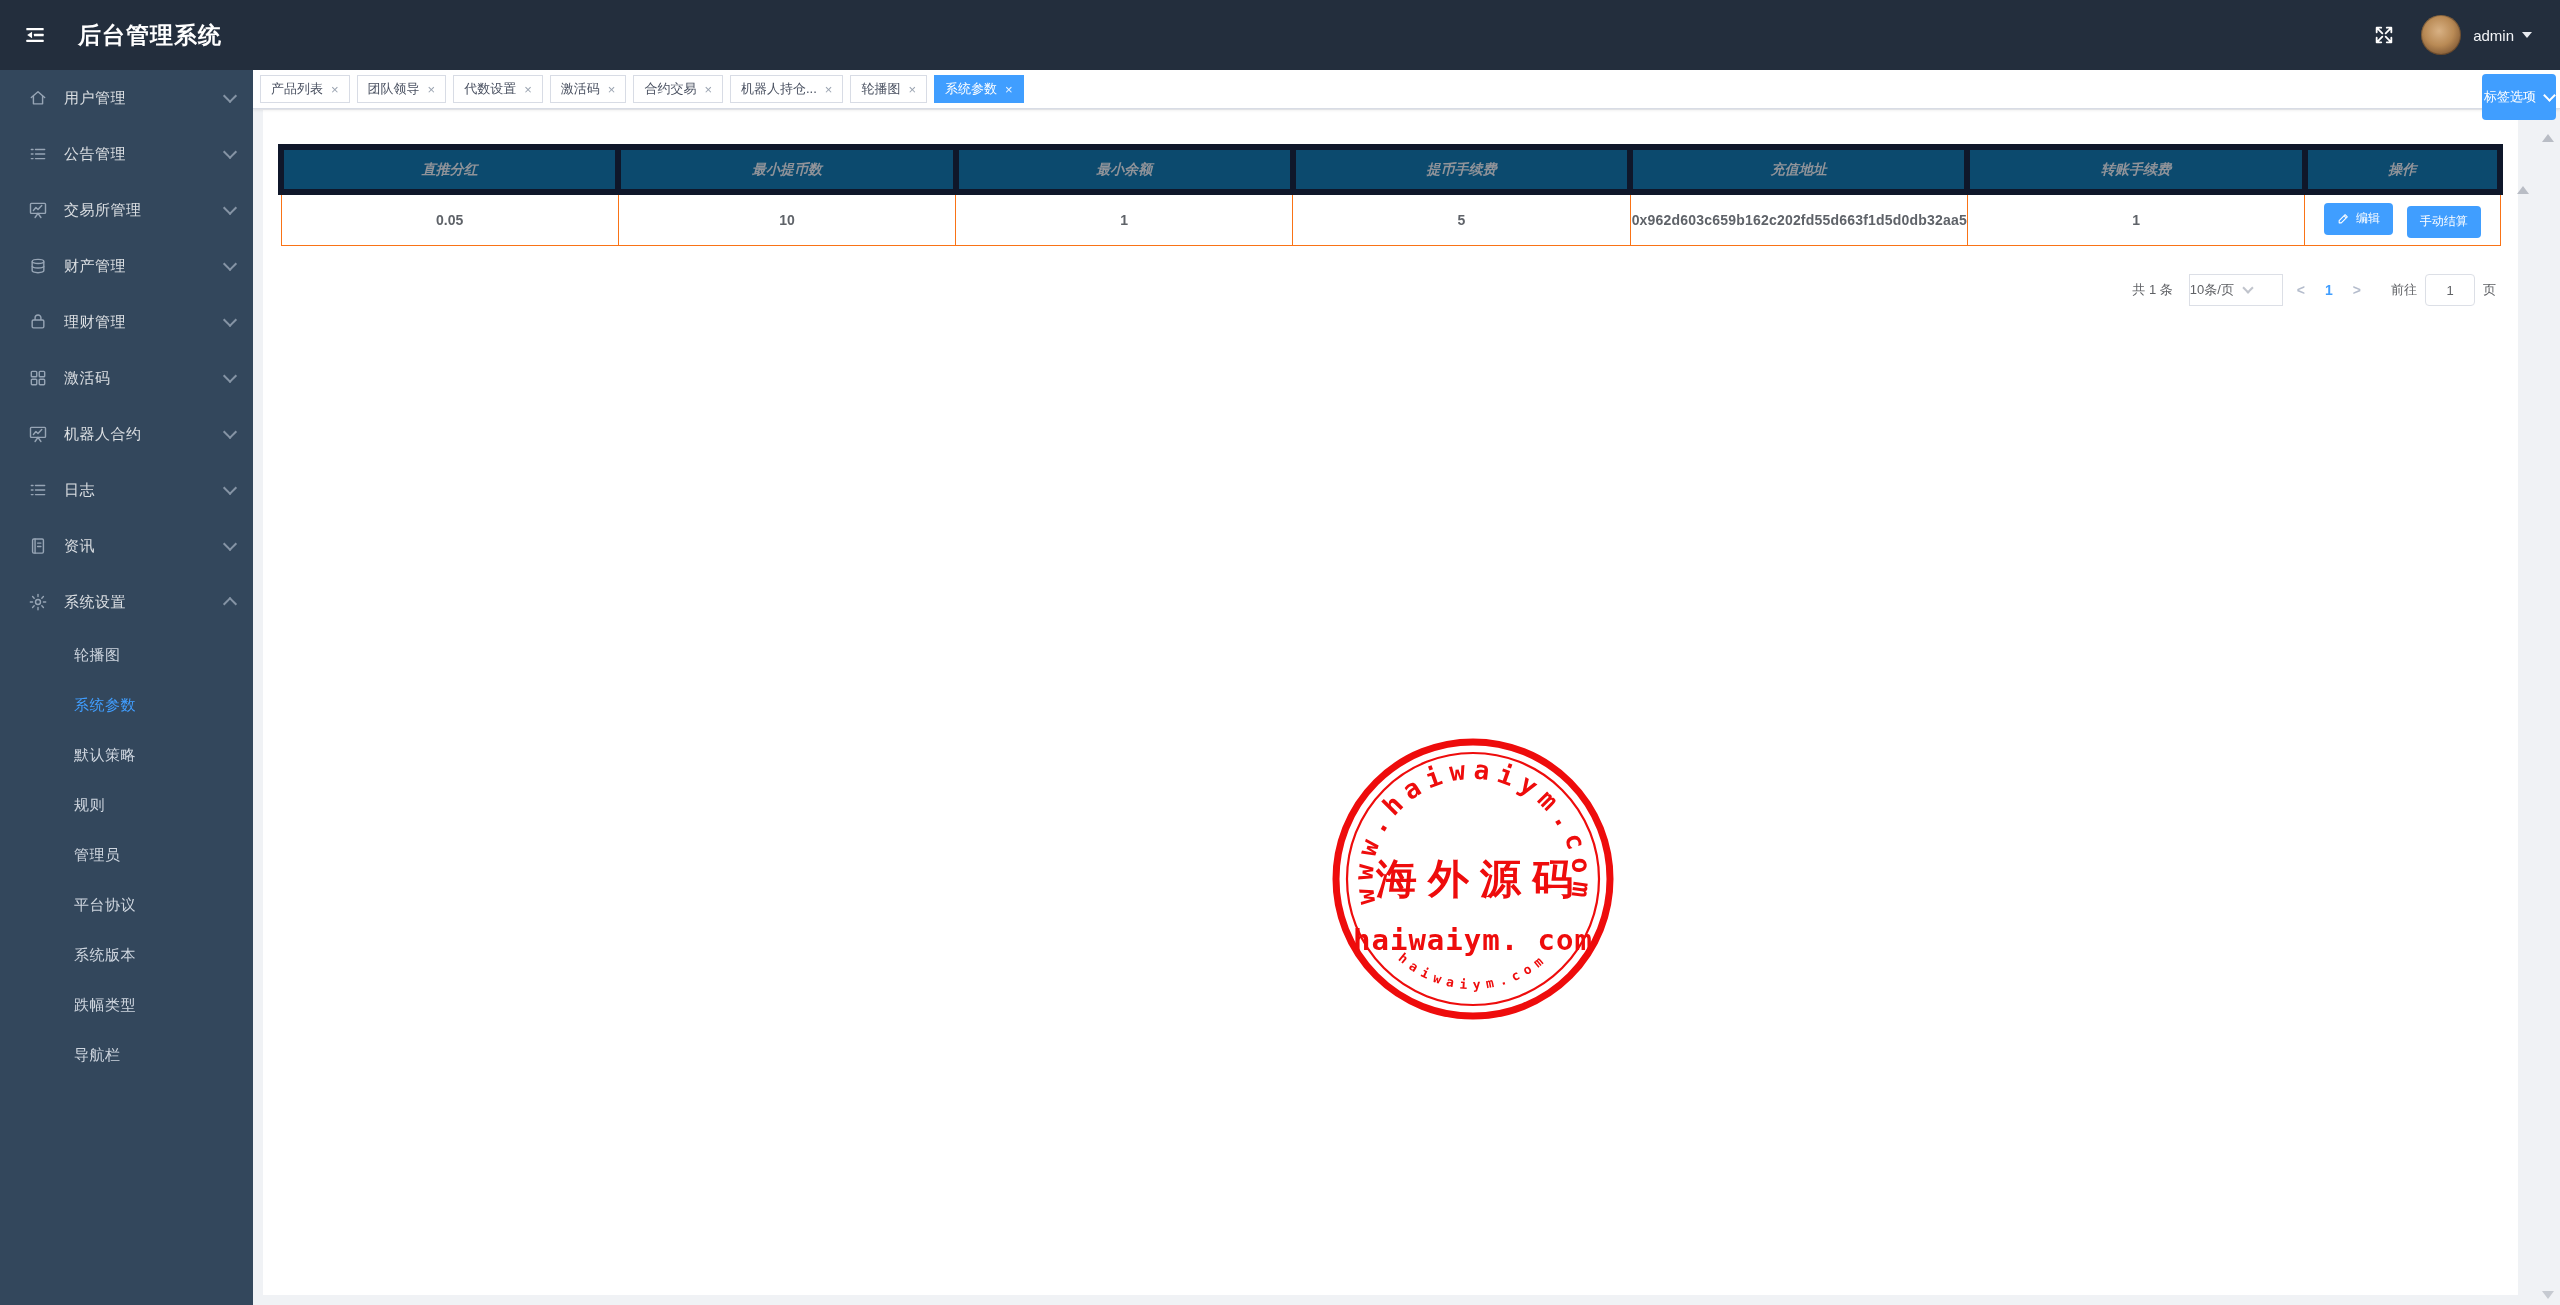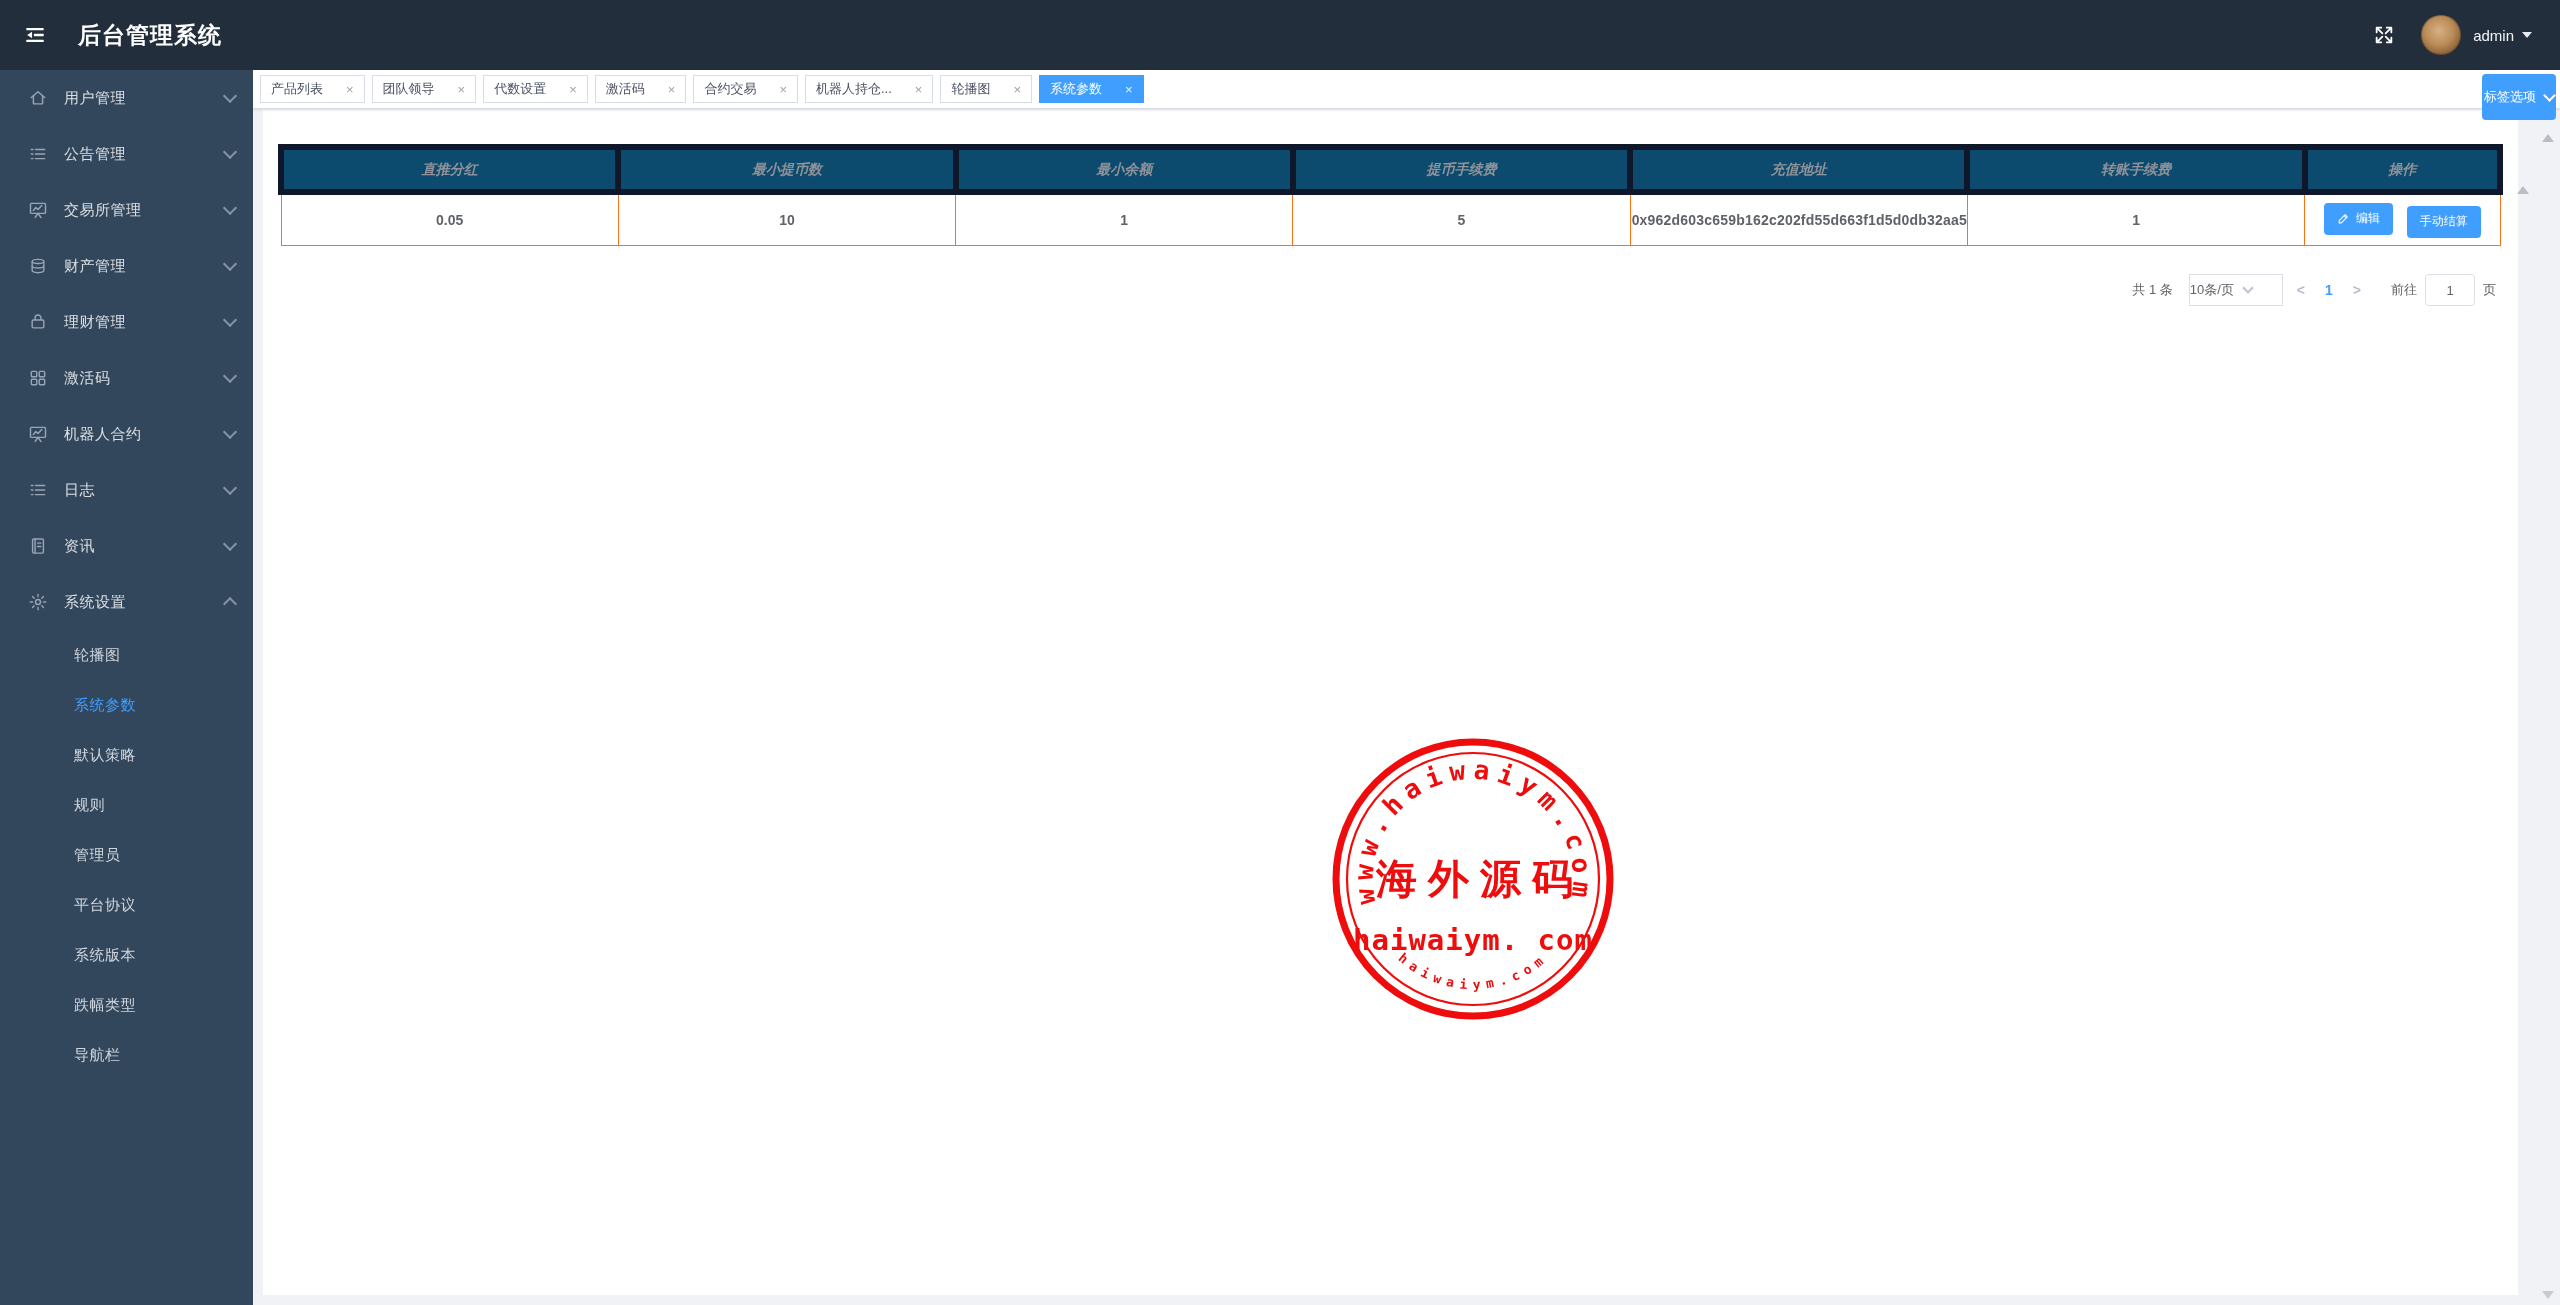--- a/index.html
+++ b/index.html
@@ -24,21 +24,21 @@
   .chev{width:8px;height:8px;border-right:2px solid #8694a5;border-bottom:2px solid #8694a5;flex:none;}
   .chev.down{transform:rotate(45deg);margin-top:-4px;}
   .chev.up{transform:rotate(-135deg);margin-top:4px;}
   .submenu .sub-item{height:50px;line-height:50px;padding-left:74px;font-size:15px;color:#cfd6df;cursor:pointer;letter-spacing:.5px;}
   .submenu .sub-item.active{color:#409eff;}
   
   .main{position:absolute;left:253px;top:70px;right:0;bottom:0;background:#f0f2f5;}
   .tabbar{position:absolute;left:0;top:0;right:0;height:38px;background:#fff;border-bottom:1px solid #d8dce5;
           box-shadow:0 1px 3px rgba(0,0,0,.10);display:flex;align-items:center;padding-left:7px;z-index:10;}
   .tab{height:26px;display:inline-flex;align-items:center;margin-right:7px;padding:0 10px;border:1px solid #d8dce5;
-       background:#fff;color:#495060;font-size:13px;cursor:pointer;white-space:nowrap;gap:15px;}
+       background:#fff;color:#495060;font-size:13px;cursor:pointer;white-space:nowrap;}
   .tab .close-x{margin-left:8px;font-size:13px;color:#9aa3b0;line-height:1;cursor:pointer;}
   .tab .close-x::before{content:"\00d7";}
   .tab.active{background:#409eff;border-color:#409eff;color:#fff;}
   .tab.active .close-x{color:#eaf4ff;}
   .tags-options{position:absolute;right:4px;top:4px;height:46px;padding:0 2px;background:#409eff;color:#fff;border:none;
        border-radius:4px;font-size:13px;display:flex;align-items:center;cursor:pointer;font-family:inherit;}
   .tags-options .chev{border-color:#fff;width:7px;height:7px;margin-left:9px;}
   .content{position:absolute;left:0;top:39px;right:0;bottom:0;background:#f0f2f5;}
   .card{position:absolute;left:10px;top:1px;right:42px;bottom:10px;background:#ffffff;}
   

